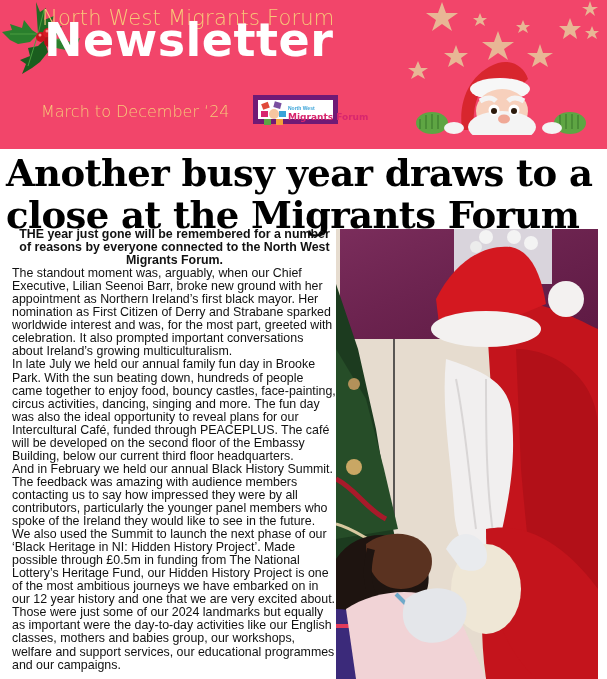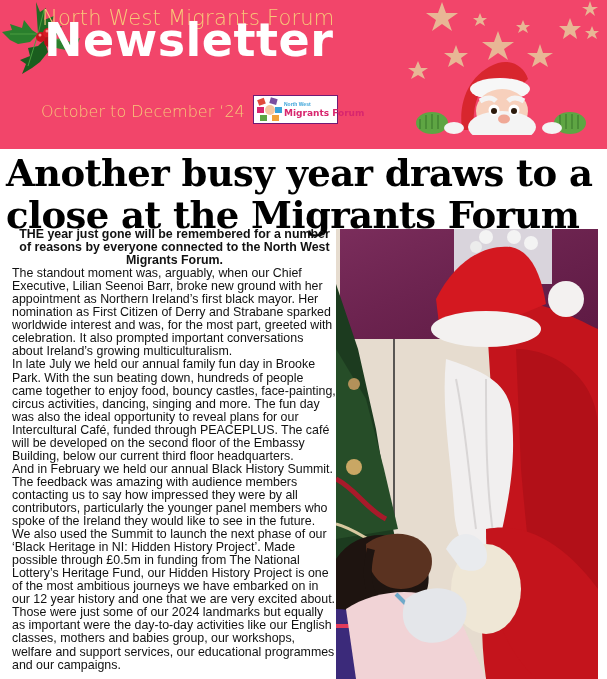--- a/index.html
+++ b/index.html
@@ -21,21 +21,21 @@
       font-size: 46px; color: #ffffff; letter-spacing: 0.5px; white-space: nowrap;
       line-height: 1;
     }
     .banner-date {
       position: absolute; left: 41px; top: 102px;
       font-family: "DejaVu Sans", sans-serif; font-weight: 300;
       font-size: 16px; color: #f7c979; white-space: nowrap;
     }
     .logo-box {
       position: absolute; left: 253px; top: 95px; width: 85px; height: 29px;
-      background: #ffffff; border: 1px solid #701a75;
+      background: #ffffff; border: 5px solid #701a75;
     }
     .logo-hands { position: absolute; left: 2px; top: 1px; width: 28px; height: 26px; }
     .logo-text-top {
       position: absolute; left: 30px; top: 5px; font-size: 5px; color: #3aa3d8;
       font-weight: bold; white-space: nowrap;
     }
     .logo-text-bottom {
       position: absolute; left: 30px; top: 12px; font-size: 9px; color: #d8266e;
       font-weight: bold; white-space: nowrap; font-family: "DejaVu Sans", sans-serif;
     }
@@ -109,21 +109,21 @@
     <path d="M38,34 L44,10 M38,34 L10,34 M38,34 L28,66 M38,34 L74,44" stroke="#4a9e40" stroke-width="1" fill="none"></path>
     <circle cx="41" cy="37" r="5" fill="#c8121c"></circle>
     <circle cx="48" cy="33" r="5" fill="#d81a24"></circle>
     <circle cx="49" cy="42" r="5" fill="#b8101a"></circle>
     <circle cx="40" cy="35" r="1.5" fill="#ff8a8a"></circle>
     <circle cx="47" cy="31" r="1.5" fill="#ff8a8a"></circle>
   </svg>
 
   <div class="banner-org">North West Migrants Forum</div>
   <div class="banner-title">Newsletter</div>
-  <div class="banner-date">October to December ‘24</div>
+  <div class="banner-date">March to December ‘24</div>
 
   <div class="logo-box">
     <svg class="logo-hands" viewBox="0 0 28 26">
       <rect x="2" y="2" width="7" height="6" fill="#e04a3a" transform="rotate(-20 5 5)"></rect>
       <rect x="14" y="1" width="7" height="6" fill="#7a4fa0" transform="rotate(15 17 4)"></rect>
       <rect x="19" y="10" width="7" height="6" fill="#3aa3d8"></rect>
       <rect x="16" y="18" width="7" height="6" fill="#f2a23a"></rect>
       <rect x="4" y="18" width="7" height="6" fill="#5ea543"></rect>
       <rect x="1" y="10" width="7" height="6" fill="#d8266e"></rect>
       <circle cx="14" cy="13" r="5" fill="#f6c6a0"></circle>

